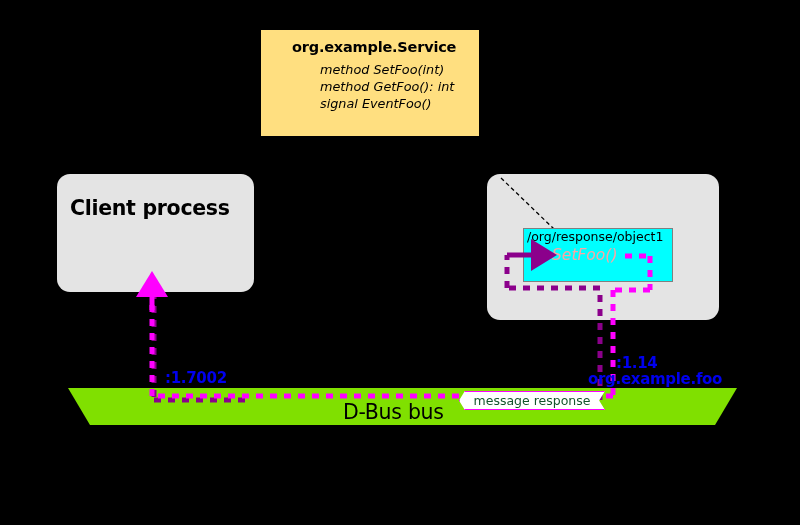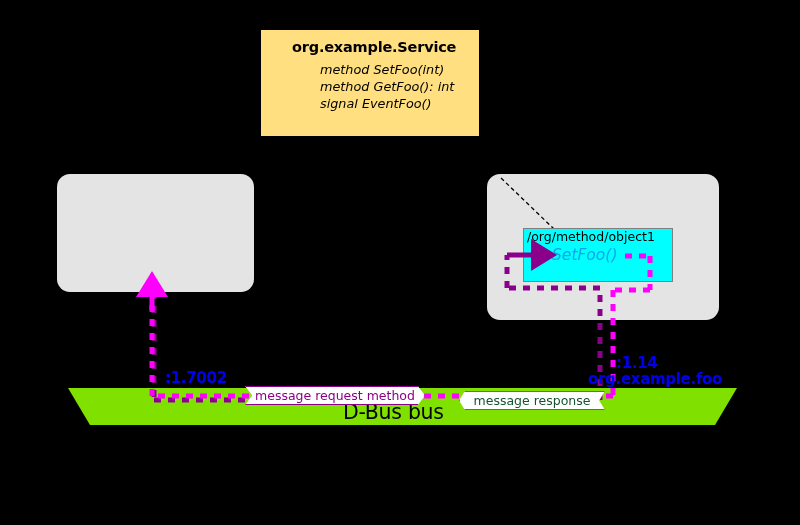--- a/index.html
+++ b/index.html
@@ -19,21 +19,21 @@
   #client-process{left:57px;top:174px;width:197px;height:118px;}
   #service-process{left:487px;top:174px;width:232px;height:146px;}
   .process-title{font-size:20.5px;font-weight:bold;color:#000;letter-spacing:-0.3px;}
   #client-title{left:70px;top:196px;}
   #service-title{left:503px;top:193px;}
 
   
   #object-box{left:523px;top:228px;width:150px;height:54px;background:#00ffff;
               border:1.5px solid #808080;box-sizing:border-box;}
   #object-path{left:527px;top:229px;width:150px;font-size:12.5px;color:#000;}
-  #object-method{left:552px;top:246px;width:120px;font-size:15.5px;font-style:italic;color:#0ea5e9;}
+  #object-method{left:552px;top:246px;width:120px;font-size:15.5px;font-style:italic;color:#fca5a5;}
 
   
   #leader{left:487px;top:170px;}
 
   
   #bus{left:0;top:0;}
   #bus-label{left:343px;top:400px;font-size:20.5px;font-weight:normal;color:#000;letter-spacing:-0.3px;}
 
   
   #wires{left:0;top:0;}
@@ -64,29 +64,30 @@
   </svg>
   <div id="bus-label" class="abs">D-Bus bus</div>
 
   <div id="iface-box" class="abs"></div>
   <div id="iface-title" class="abs">org.example.Service</div>
   <div id="iface-members" class="abs">method SetFoo(int)
 method GetFoo(): int
 signal EventFoo()</div>
 
   <div id="client-process" class="abs process"></div>
+  <div id="client-title" class="abs process-title">Client process</div>
 
   <div id="service-process" class="abs process"></div>
 
   <svg id="leader" class="abs" width="120" height="80">
     <line x1="14" y1="8" x2="68" y2="60" stroke="#000" stroke-width="1.3" stroke-dasharray="4,3"></line>
   </svg>
 
   <div id="object-box" class="abs"></div>
-  <div id="object-path" class="abs">/org/method/object1</div>
+  <div id="object-path" class="abs">/org/response/object1</div>
   <div id="object-method" class="abs">SetFoo()</div>
 
   <svg id="wires" class="abs" width="800" height="525">
     <defs>
       <marker id="arrow-magenta" markerWidth="7" markerHeight="7" refX="1" refY="3.2" orient="auto" markerUnits="strokeWidth">
         <path d="M0,0 L0,6.4 L5.2,3.2 z" fill="#ff00ff"></path>
       </marker>
       <marker id="arrow-purple" markerWidth="7" markerHeight="7" refX="1" refY="3.2" orient="auto" markerUnits="strokeWidth">
         <path d="M0,0 L0,6.4 L5.2,3.2 z" fill="#8b008b"></path>
       </marker>
@@ -106,23 +107,20 @@
       <path d="M650,256 L650,290"></path>
       <path d="M650,290 L613,290"></path>
       <path d="M613,290 L613,396"></path>
       <path d="M613,396 L600,396"></path>
       <path d="M459,396 L152,396"></path>
       <path d="M152,396 L152,300"></path>
     </g>
     <path d="M152,310 L152,292" stroke="#ff00ff" stroke-width="5" fill="none" marker-end="url(#arrow-magenta)"></path>
   </svg>
 
-  <div id="msg-request" class="msg">
-    <span>message request method</span>
-  </div>
   <div id="msg-response" class="msg">
     <span>message response</span>
   </div>
 
   <div id="label-client-name" class="abs busname">:1.7002</div>
   <div id="label-service-name" class="abs busname">:1.14</div>
   <div id="label-service-wk" class="abs busname">org.example.foo</div>
 
 </div>
 

